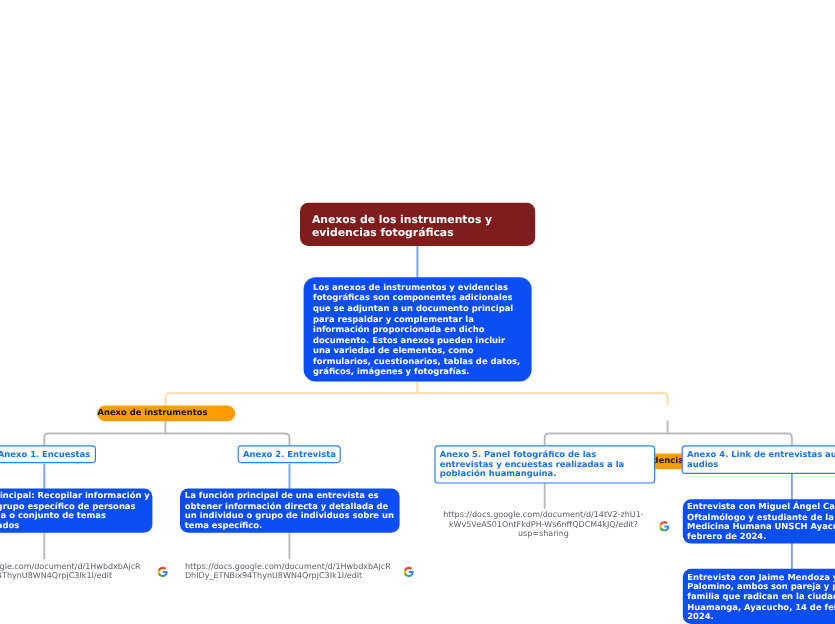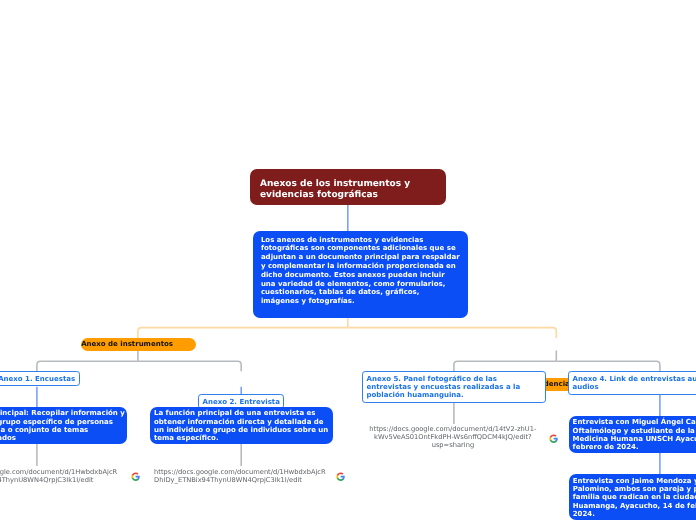--- a/index.html
+++ b/index.html
@@ -80,37 +80,37 @@
       <path stroke="#B7BBBF" d="M453.9 402.5 L453.9 424"></path>
 
       <path stroke="#7DA0FA" d="M659.9 394.6 L659.9 474.3"></path>
     </g>
   </svg>
 
   <div class="root-node" style="left:250px; top:169px; width:196px; height:36px; padding:10.2px 10px 0;">
     <span>Anexos de los instrumentos y evidencias fotográficas</span>
   </div>
 
-  <div class="bluecard" style="left:252.9px; top:231px; width:215px; height:87px; padding:4.6px 8px; line-height:8.78px;">
+  <div class="bluecard" style="left:252.9px; top:231px; width:190px; height:87px; padding:4.6px 8px; line-height:8.78px;border-radius:10px;">
     <span>Los anexos de instrumentos y evidencias fotográficas son componentes adicionales que se adjuntan a un documento principal para respaldar y complementar la información proporcionada en dicho documento. Estos anexos pueden incluir una variedad de elementos, como formularios, cuestionarios, tablas de datos, gráficos, imágenes y fotografías.</span>
   </div>
 
   <div class="pill" style="left:81.2px; top:338px; width:114.6px;">
     <span>Anexo de instrumentos</span>
   </div>
 
   <div class="pill" style="left:493px; top:338px; width:102.2px;margin-top:40px;">
     <span>Anexo de evidencias</span>
   </div>
 
   <div class="outline" style="left:-6.3px; top:371.3px; width:86.5px; height:14.9px; padding:2.5px 3.5px 1.5px; white-space:nowrap;">
     <span>Anexo 1. Encuestas</span>
   </div>
 
-  <div class="outline" style="left:198px; top:371.3px; width:86.3px; height:14.9px; padding:2.5px 3.5px 1.5px; white-space:nowrap;margin-top:23px;">
+  <div class="outline" style="left:198px; top:371.3px; width:86.3px; height:14.9px; padding:2.5px 3.5px 1.5px; white-space:nowrap;">
     <span>Anexo 2. Entrevista</span>
   </div>
 
   <div class="outline" style="left:362px; top:371.3px; width:184.2px; height:32px; padding:2.5px 3.5px 2px;">
     <span>Anexo 5. Panel fotográfico de las entrevistas y encuestas realizadas a la población huamanguina.</span>
   </div>
 
   <div class="outline" style="left:568px; top:371.3px; width:170px; height:23.3px; padding:2.5px 3.5px 1.6px;">
     <span>Anexo 4. Link de entrevistas audios y audios</span>
   </div>

